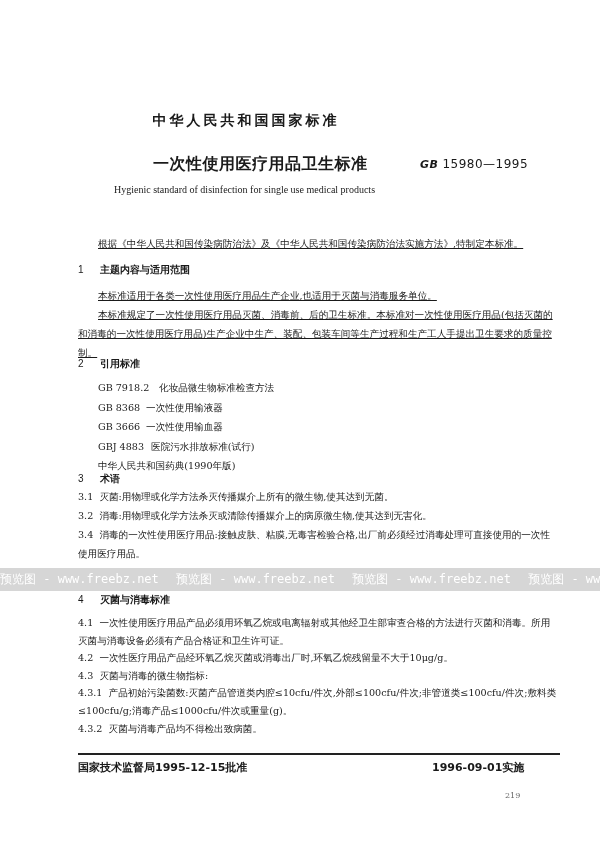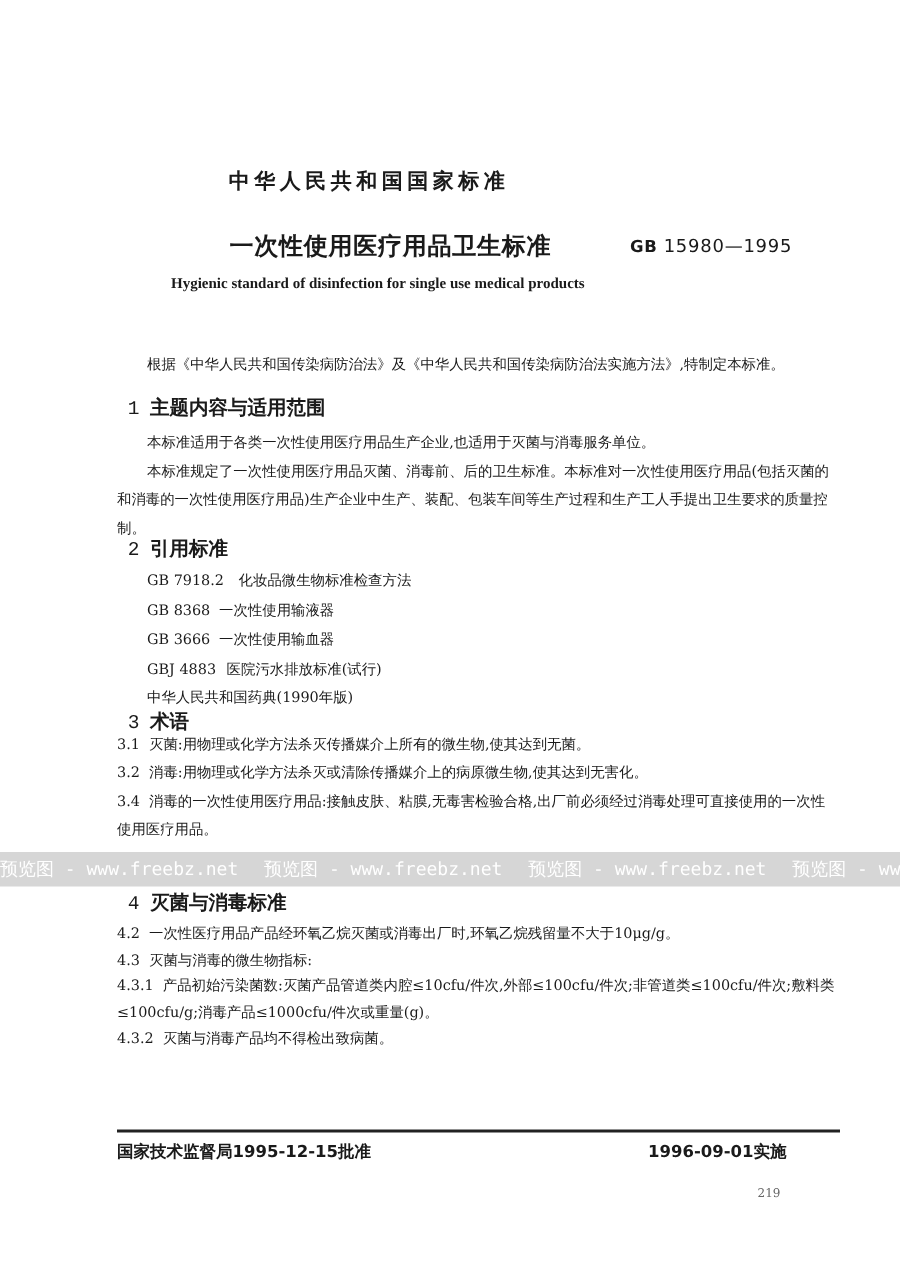--- a/index.html
+++ b/index.html
@@ -4,26 +4,26 @@
 <style>
   html, body { margin: 0; padding: 0; }
   body {
     width: 600px; height: 848px; background: #ffffff; position: relative; overflow: hidden;
     font-family: "DejaVu Serif", "Liberation Serif", serif; color: #1a1a1a;
   }
   .abs { position: absolute; white-space: nowrap; }
   .std-org { left: 0; width: 492px; top: 112px; text-align: center; font-family: "DejaVu Sans", sans-serif; font-weight: bold; font-size: 14px; letter-spacing: 3px; }
   .title { left: 153px; top: 154px; font-family: "DejaVu Sans", sans-serif; font-size: 16px; font-weight: bold; letter-spacing: 0.5px; }
   .code { left: 420px; top: 157px; font-family: "DejaVu Sans", sans-serif; font-size: 12px; letter-spacing: 0.5px; }
-  .code b { font-size: 11px; margin-right: 4px; }
-  .en-title { left: 114px; top: 184px; font-family: "Liberation Serif", serif; font-weight: bold; font-size: 10px; }
-  .h { font-family: Liberation Mono, monospace; font-weight: bold; font-size: 13px; text-align: center; }
+  .code b { font-size: 11px; margin-right: 4px; font-style: italic; }
+  .en-title { left: 114px; top: 184px; font-family: "Liberation Serif", serif; font-weight: normal; font-size: 10px; }
+  .h { font-family: Liberation Sans, sans-serif; font-weight: bold; font-size: 10px; }
   .h .num { display: inline-block; width: 22px; font-weight: normal; }
   .body-block { position: absolute; left: 78px; width: 480px; font-size: 9.6px; line-height: 19px; }
-  .indent { text-indent: 20px; }
+  .indent { text-indent: 20px; text-decoration: underline; }
   .ref { position: absolute; left: 98px; font-size: 9.6px; line-height: 19.5px; }
   .ref .code-c { display: inline-block; min-width: 58px; }
   .watermark {
     position: absolute; left: 0; top: 568px; width: 600px; height: 23px; background: #d6d6d6;
     color: #ffffff; font-family: "DejaVu Sans Mono", monospace; font-size: 12px; line-height: 23px; white-space: nowrap; overflow: hidden;
   }
   .watermark span { margin-right: 10px; }
   .rule { position: absolute; left: 78px; width: 482px; height: 2px; background: #222; top: 753px; }
   .footer-left { left: 78px; top: 760px; font-family: "DejaVu Sans", sans-serif; font-weight: bold; font-size: 11px; }
   .footer-right { left: 432px; top: 760px; font-family: "DejaVu Sans", sans-serif; font-weight: bold; font-size: 11px; }
@@ -74,20 +74,21 @@
   <span>预览图 - www.freebz.net</span>
   <span>预览图 - www.freebz.net</span>
   <span>预览图 - www.freebz.net</span>
   <span>预览图 - www.freebz.net</span>
 </div>
 
 <div class="abs h" style="left:78px; top:593px;">
   <span class="num">4</span><span>灭菌与消毒标准</span>
 </div>
 <div class="body-block" style="top:614px; white-space:normal; line-height:17.6px;">
+  <div><span>4.1</span>&nbsp;&nbsp;<span>一次性使用医疗用品产品必须用环氧乙烷或电离辐射或其他经卫生部审查合格的方法进行灭菌和消毒。所用灭菌与消毒设备必须有产品合格证和卫生许可证。</span></div>
   <div><span>4.2</span>&nbsp;&nbsp;<span>一次性医疗用品产品经环氧乙烷灭菌或消毒出厂时,环氧乙烷残留量不大于10μg/g。</span></div>
   <div><span>4.3</span>&nbsp;&nbsp;<span>灭菌与消毒的微生物指标:</span></div>
   <div><span>4.3.1</span>&nbsp;&nbsp;<span>产品初始污染菌数:灭菌产品管道类内腔≤10cfu/件次,外部≤100cfu/件次;非管道类≤100cfu/件次;敷料类≤100cfu/g;消毒产品≤1000cfu/件次或重量(g)。</span></div>
   <div><span>4.3.2</span>&nbsp;&nbsp;<span>灭菌与消毒产品均不得检出致病菌。</span></div>
 </div>
 
 <div class="rule"></div>
 <div class="abs footer-left">国家技术监督局1995-12-15批准</div>
 <div class="abs footer-right">1996-09-01实施</div>
 <div class="abs page-num">219</div>

